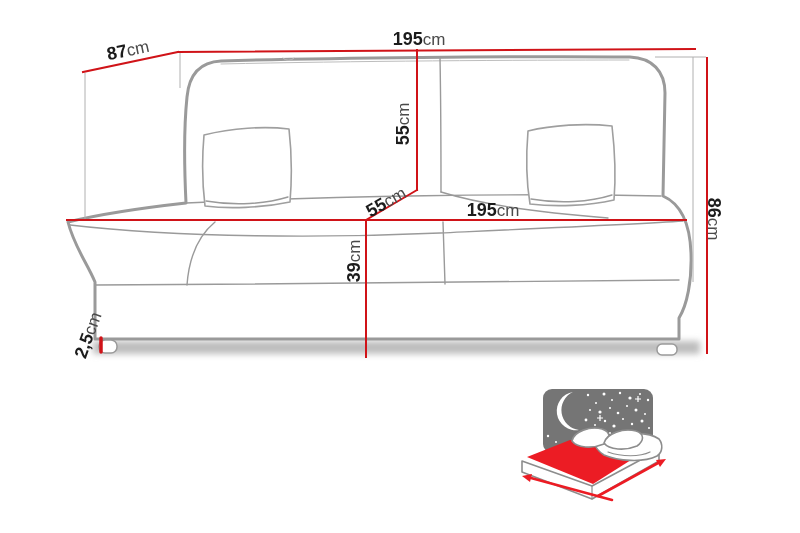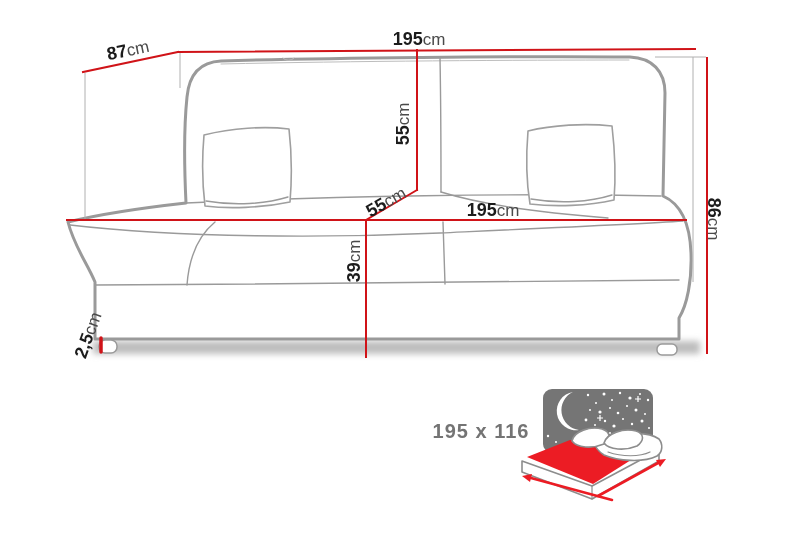--- a/index.html
+++ b/index.html
@@ -194,14 +194,13 @@
   <div class="lbl" id="lbl-39">
     <span class="num">39</span><span class="unit">cm</span>
   </div>
   <div class="lbl" id="lbl-86">
     <span class="num">86</span><span class="unit">cm</span>
   </div>
   <div class="lbl" id="lbl-25">
     <span class="num">2,5</span><span class="unit">cm</span>
   </div>
 
-  <div id="lbl-size">195 x 116</div>
 </div>
 
 </body></html>

